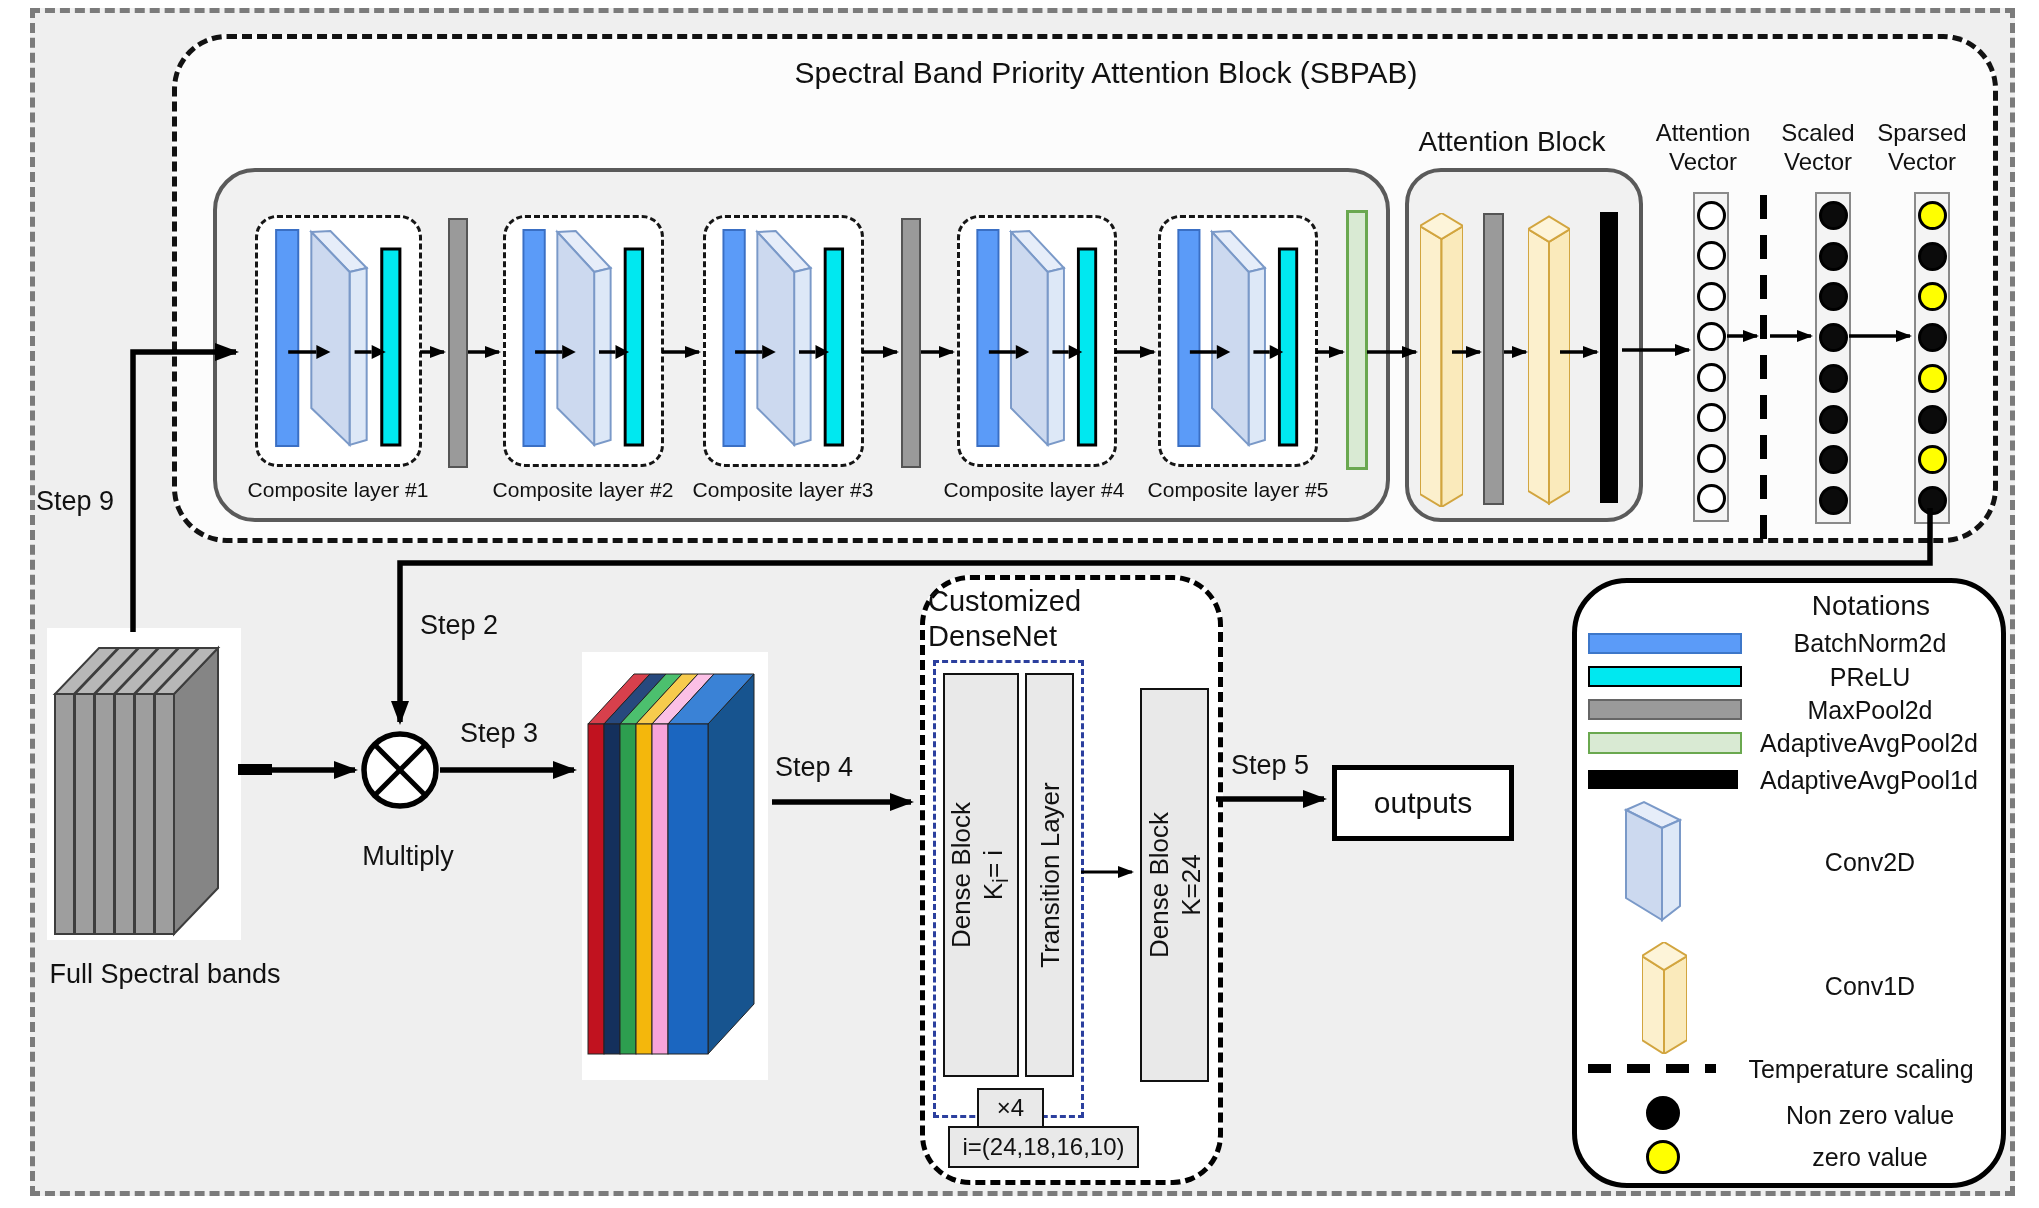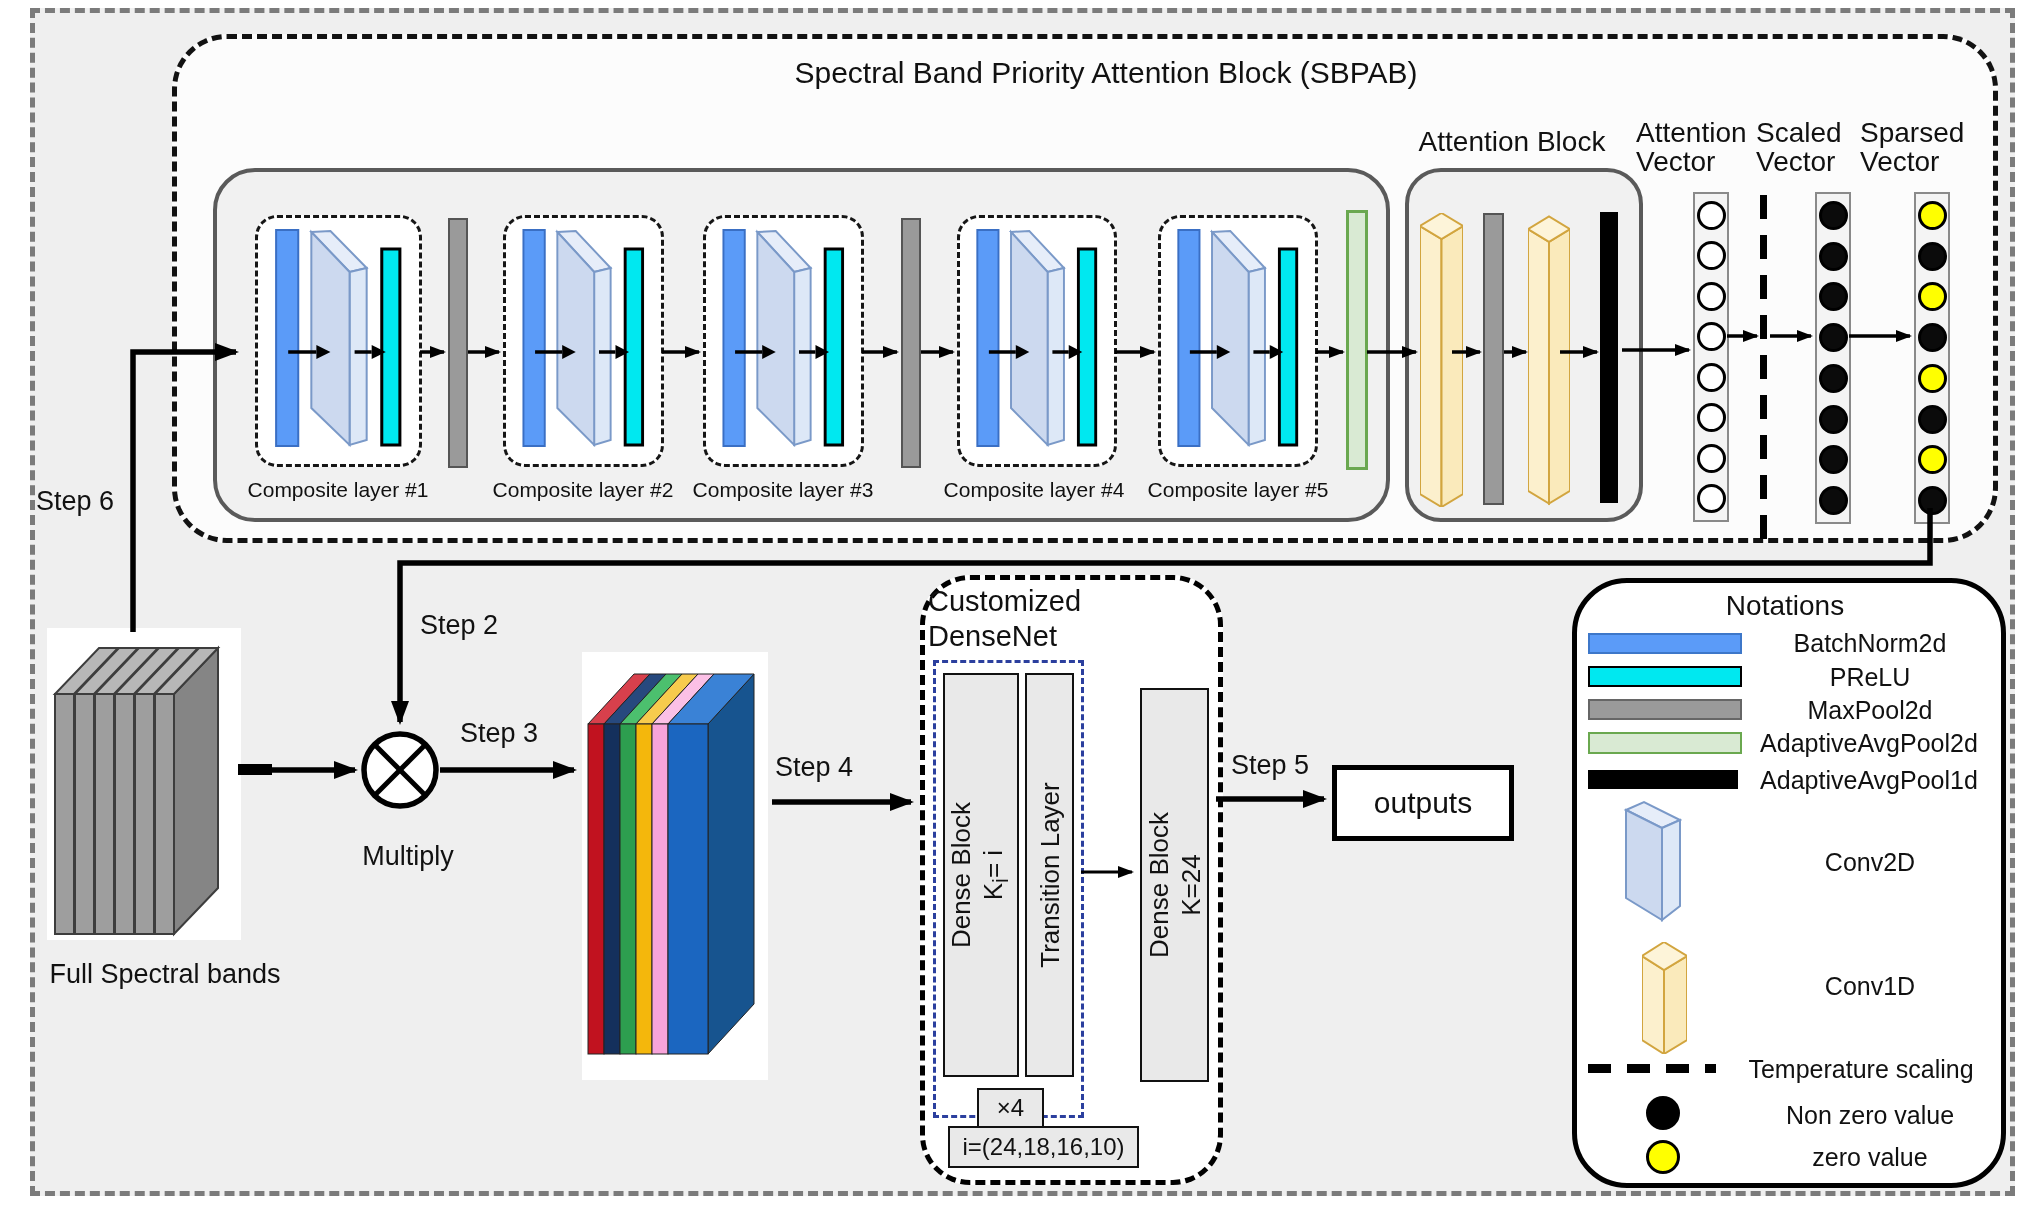--- a/index.html
+++ b/index.html
@@ -4,21 +4,21 @@
 <style>
   html,body{margin:0;padding:0;background:#ffffff;}
   .canvas{position:relative;width:2039px;height:1208px;background:#ffffff;
           font-family:"Liberation Sans","DejaVu Sans",sans-serif;font-weight:normal;color:#111;overflow:hidden;padding-left:12px;}
   .abs{position:absolute;}
   .inner-bg{left:30px;top:8px;width:1975px;height:1178px;background:#efefef;border:5px dashed #7b7b7b;}
   
   .sbpab{left:172px;top:34px;width:1816px;height:499px;border:5px dashed #121212;border-radius:55px;background:#fcfcfc;}
   .main-title{left:372px;top:56px;width:1468px;text-align:center;font-size:30px;}
   .sec-label{font-size:28px;text-align:center;}
-  .vec-label{font-size:28px;line-height:29px;}
+  .vec-label{font-size:24px;line-height:29px;text-align:center;}
   .block{border:4px solid #5a5a5a;background:#f1f1f1;}
   .conv-block{left:213px;top:168px;width:1169px;height:346px;border-radius:42px;}
   .attn-block{left:1405px;top:168px;width:230px;height:346px;border-radius:36px;}
   .comp{border:3px dashed #161616;border-radius:22px;background:#ffffff;top:215px;height:246px;}
   .comp svg{width:100%;height:100%;display:block;}
   .comp-label{top:478px;width:220px;text-align:center;font-size:21px;}
   .pool{background:#9a9a9a;border:2px solid #555;}
   .greenbar{left:1346px;top:210px;width:16px;height:254px;background:#d9ead3;border:3px solid #6aa84f;}
   .blackbar{left:1600px;top:212px;width:18px;height:291px;background:#000;}
   
@@ -37,21 +37,21 @@
   .densenet{left:920px;top:575px;width:293px;height:600px;border:5px dashed #000;border-radius:50px;background:#fff;}
   .dn-title{left:928px;top:584px;width:270px;font-size:29px;line-height:35px;}
   .bluebox{left:933px;top:660px;width:145px;height:452px;border:3px dashed #2b3f9e;}
   .vbar{background:#e9e9e9;border:2.5px solid #111;display:flex;align-items:center;justify-content:center;}
   .rot{transform:rotate(-90deg);white-space:nowrap;font-size:26px;text-align:center;line-height:32px;}
   .tagbox{background:#e9e9e9;border:2.5px solid #111;display:flex;align-items:center;justify-content:center;font-size:24px;}
   .outputs{left:1332px;top:765px;width:172px;height:66px;background:#fff;border:5px solid #000;
            display:flex;align-items:center;justify-content:center;font-size:30px;}
   
   .legend{left:1572px;top:578px;width:424px;height:600px;background:#fff;border:5px solid #000;border-radius:55px;}
-  .lg-title{left:1640px;top:590px;width:290px;text-align:center;font-size:28px;}
+  .lg-title{left:1640px;top:590px;width:290px;text-align:right;font-size:28px;}
   .lg-label{font-size:25px;text-align:center;}
   .lg-bar{left:1588px;width:150px;}
   .lg-circle{left:1646px;width:34px;height:34px;border-radius:50%;border:3px solid #000;box-sizing:border-box;}
   .lg-dash{left:1588px;top:1064px;width:128px;height:9px;
            background:repeating-linear-gradient(90deg,#000 0 23px,transparent 23px 39px);}
   .overlay{left:0;top:0;width:2039px;height:1208px;pointer-events:none;z-index:40;}
 </style>
 </head>
 <body>
 
@@ -192,21 +192,21 @@
       <div class="vcircle yellow"></div>
       <div class="vcircle black"></div>
       <div class="vcircle yellow"></div>
       <div class="vcircle black"></div>
       <div class="vcircle yellow"></div>
       <div class="vcircle black"></div>
       <div class="vcircle yellow"></div>
       <div class="vcircle black"></div>
     </div>
 
-  <div class="abs step-label" style="left:36px;top:486px;">Step 6</div>
+  <div class="abs step-label" style="left:36px;top:486px;">Step 9</div>
   <svg class="abs" style="left:47px;top:628px;" width="194" height="312" viewBox="0 0 194 312">
     <rect x="0" y="0" width="194" height="312" fill="#ffffff"></rect>
     <polygon points="127,66 171,20 171,260 127,306" fill="#858585" stroke="#3d3d3d" stroke-width="2"></polygon>
     <polygon points="8,66 27,66 71,20 52,20" fill="#b7b7b7" stroke="#3d3d3d" stroke-width="2"></polygon>
     <polygon points="28,66 47,66 91,20 72,20" fill="#b7b7b7" stroke="#3d3d3d" stroke-width="2"></polygon>
     <polygon points="48,66 67,66 111,20 92,20" fill="#b7b7b7" stroke="#3d3d3d" stroke-width="2"></polygon>
     <polygon points="68,66 87,66 131,20 112,20" fill="#b7b7b7" stroke="#3d3d3d" stroke-width="2"></polygon>
     <polygon points="88,66 107,66 151,20 132,20" fill="#b7b7b7" stroke="#3d3d3d" stroke-width="2"></polygon>
     <polygon points="108,66 127,66 171,20 152,20" fill="#b7b7b7" stroke="#3d3d3d" stroke-width="2"></polygon>
     <rect x="8" y="66" width="19" height="240" fill="#9e9e9e" stroke="#3d3d3d" stroke-width="2"></rect>

